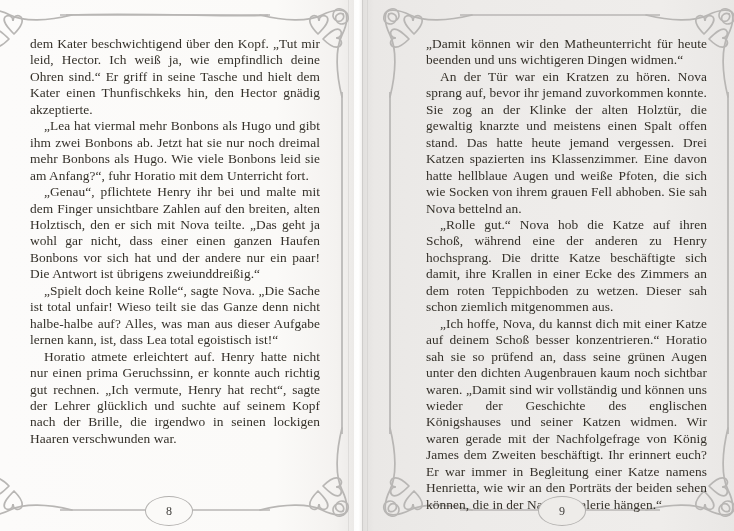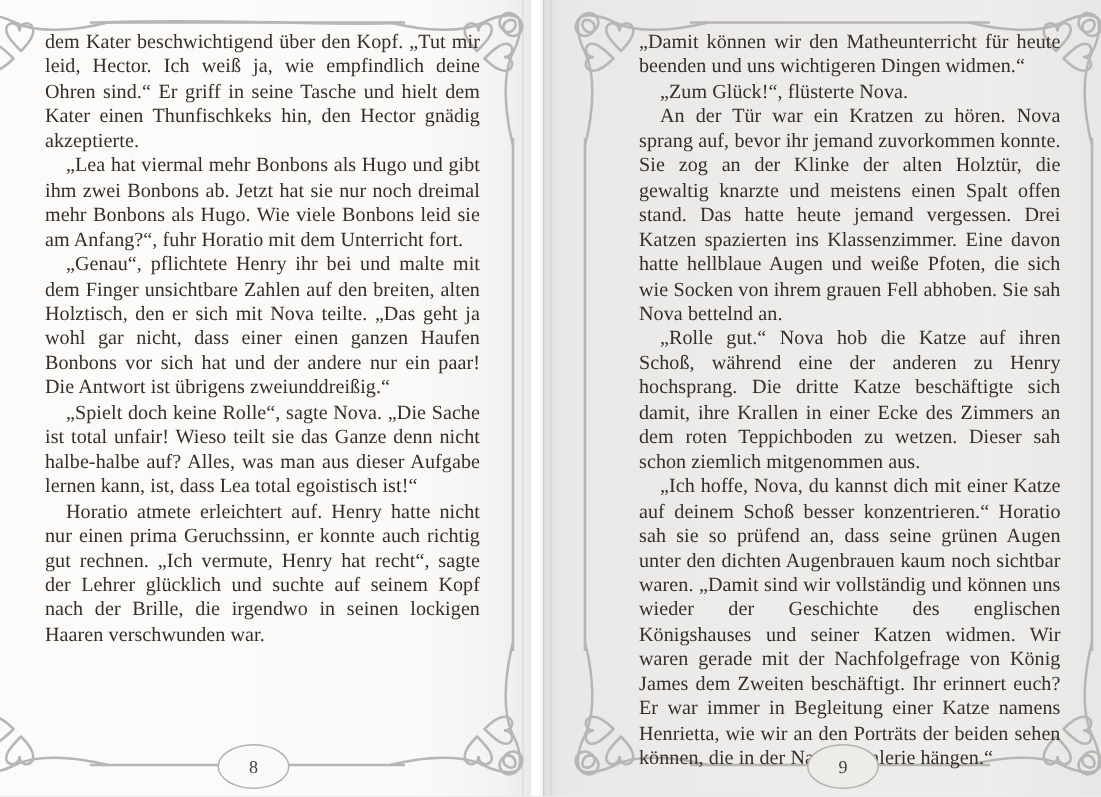--- a/index.html
+++ b/index.html
@@ -34,21 +34,21 @@
   .page-right .inner-edge{
     position:absolute;top:0;left:4px;width:1px;height:100%;
     background:#d9d7d5;
   }
   
   .frame-svg{position:absolute;left:0;top:0;z-index:1;pointer-events:none;}
   
   .text-block{
     position:relative;z-index:2;
     box-sizing:border-box;
-    padding-top:20px;
+    padding-top:36px;
     color:#343029;
     font-size:13.4px;
     line-height:16.45px;
     text-align:justify;
     letter-spacing:0.05px;
     hyphens:auto;
     -webkit-hyphens:auto;
   }
   .page-left .text-block{margin-left:30px;width:290px;}
   .page-right .text-block{margin-left:63px;width:281px;}
@@ -84,21 +84,20 @@
       <span>8</span>
     </div>
   </div>
 
   <div class="gutter"></div>
 
   <div class="page page-right">
     <div class="inner-edge"></div>
     <div class="text-block" lang="de">
       <p>„Damit können wir den Matheunterricht für heute beenden und uns wichtigeren Dingen widmen.“</p>
-      <p class="indent">„Zum Glück!“, flüsterte Nova.</p>
       <p class="indent">An der Tür war ein Kratzen zu hören. Nova sprang auf, bevor ihr jemand zuvorkommen konnte. Sie zog an der Klinke der alten Holztür, die gewaltig knarzte und meistens einen Spalt offen stand. Das hatte heute jemand vergessen. Drei Katzen spazierten ins Klassenzimmer. Eine davon hatte hellblaue Augen und weiße Pfoten, die sich wie Socken von ihrem grauen Fell abhoben. Sie sah Nova bettelnd an.</p>
       <p class="indent">„Rolle gut.“ Nova hob die Katze auf ihren Schoß, während eine der anderen zu Henry hochsprang. Die dritte Katze beschäftigte sich damit, ihre Krallen in einer Ecke des Zimmers an dem roten Teppichboden zu wetzen. Dieser sah schon ziemlich mitgenommen aus.</p>
       <p class="indent">„Ich hoffe, Nova, du kannst dich mit einer Katze auf deinem Schoß besser konzentrieren.“ Horatio sah sie so prüfend an, dass seine grünen Augen unter den dichten Augenbrauen kaum noch sichtbar waren. „Damit sind wir vollständig und können uns wieder der Geschichte des englischen Königshauses und seiner Katzen widmen. Wir waren gerade mit der Nachfolgefrage von König James dem Zweiten beschäftigt. Ihr erinnert euch? Er war immer in Begleitung einer Katze namens Henrietta, wie wir an den Porträts der beiden sehen können, die in der Nationalgalerie hängen.“</p>
     </div>
     <div class="page-number-badge">
       <span>9</span>
     </div>
   </div>
 
   <svg class="frame-svg" width="734" height="531" viewBox="0 0 734 531">

